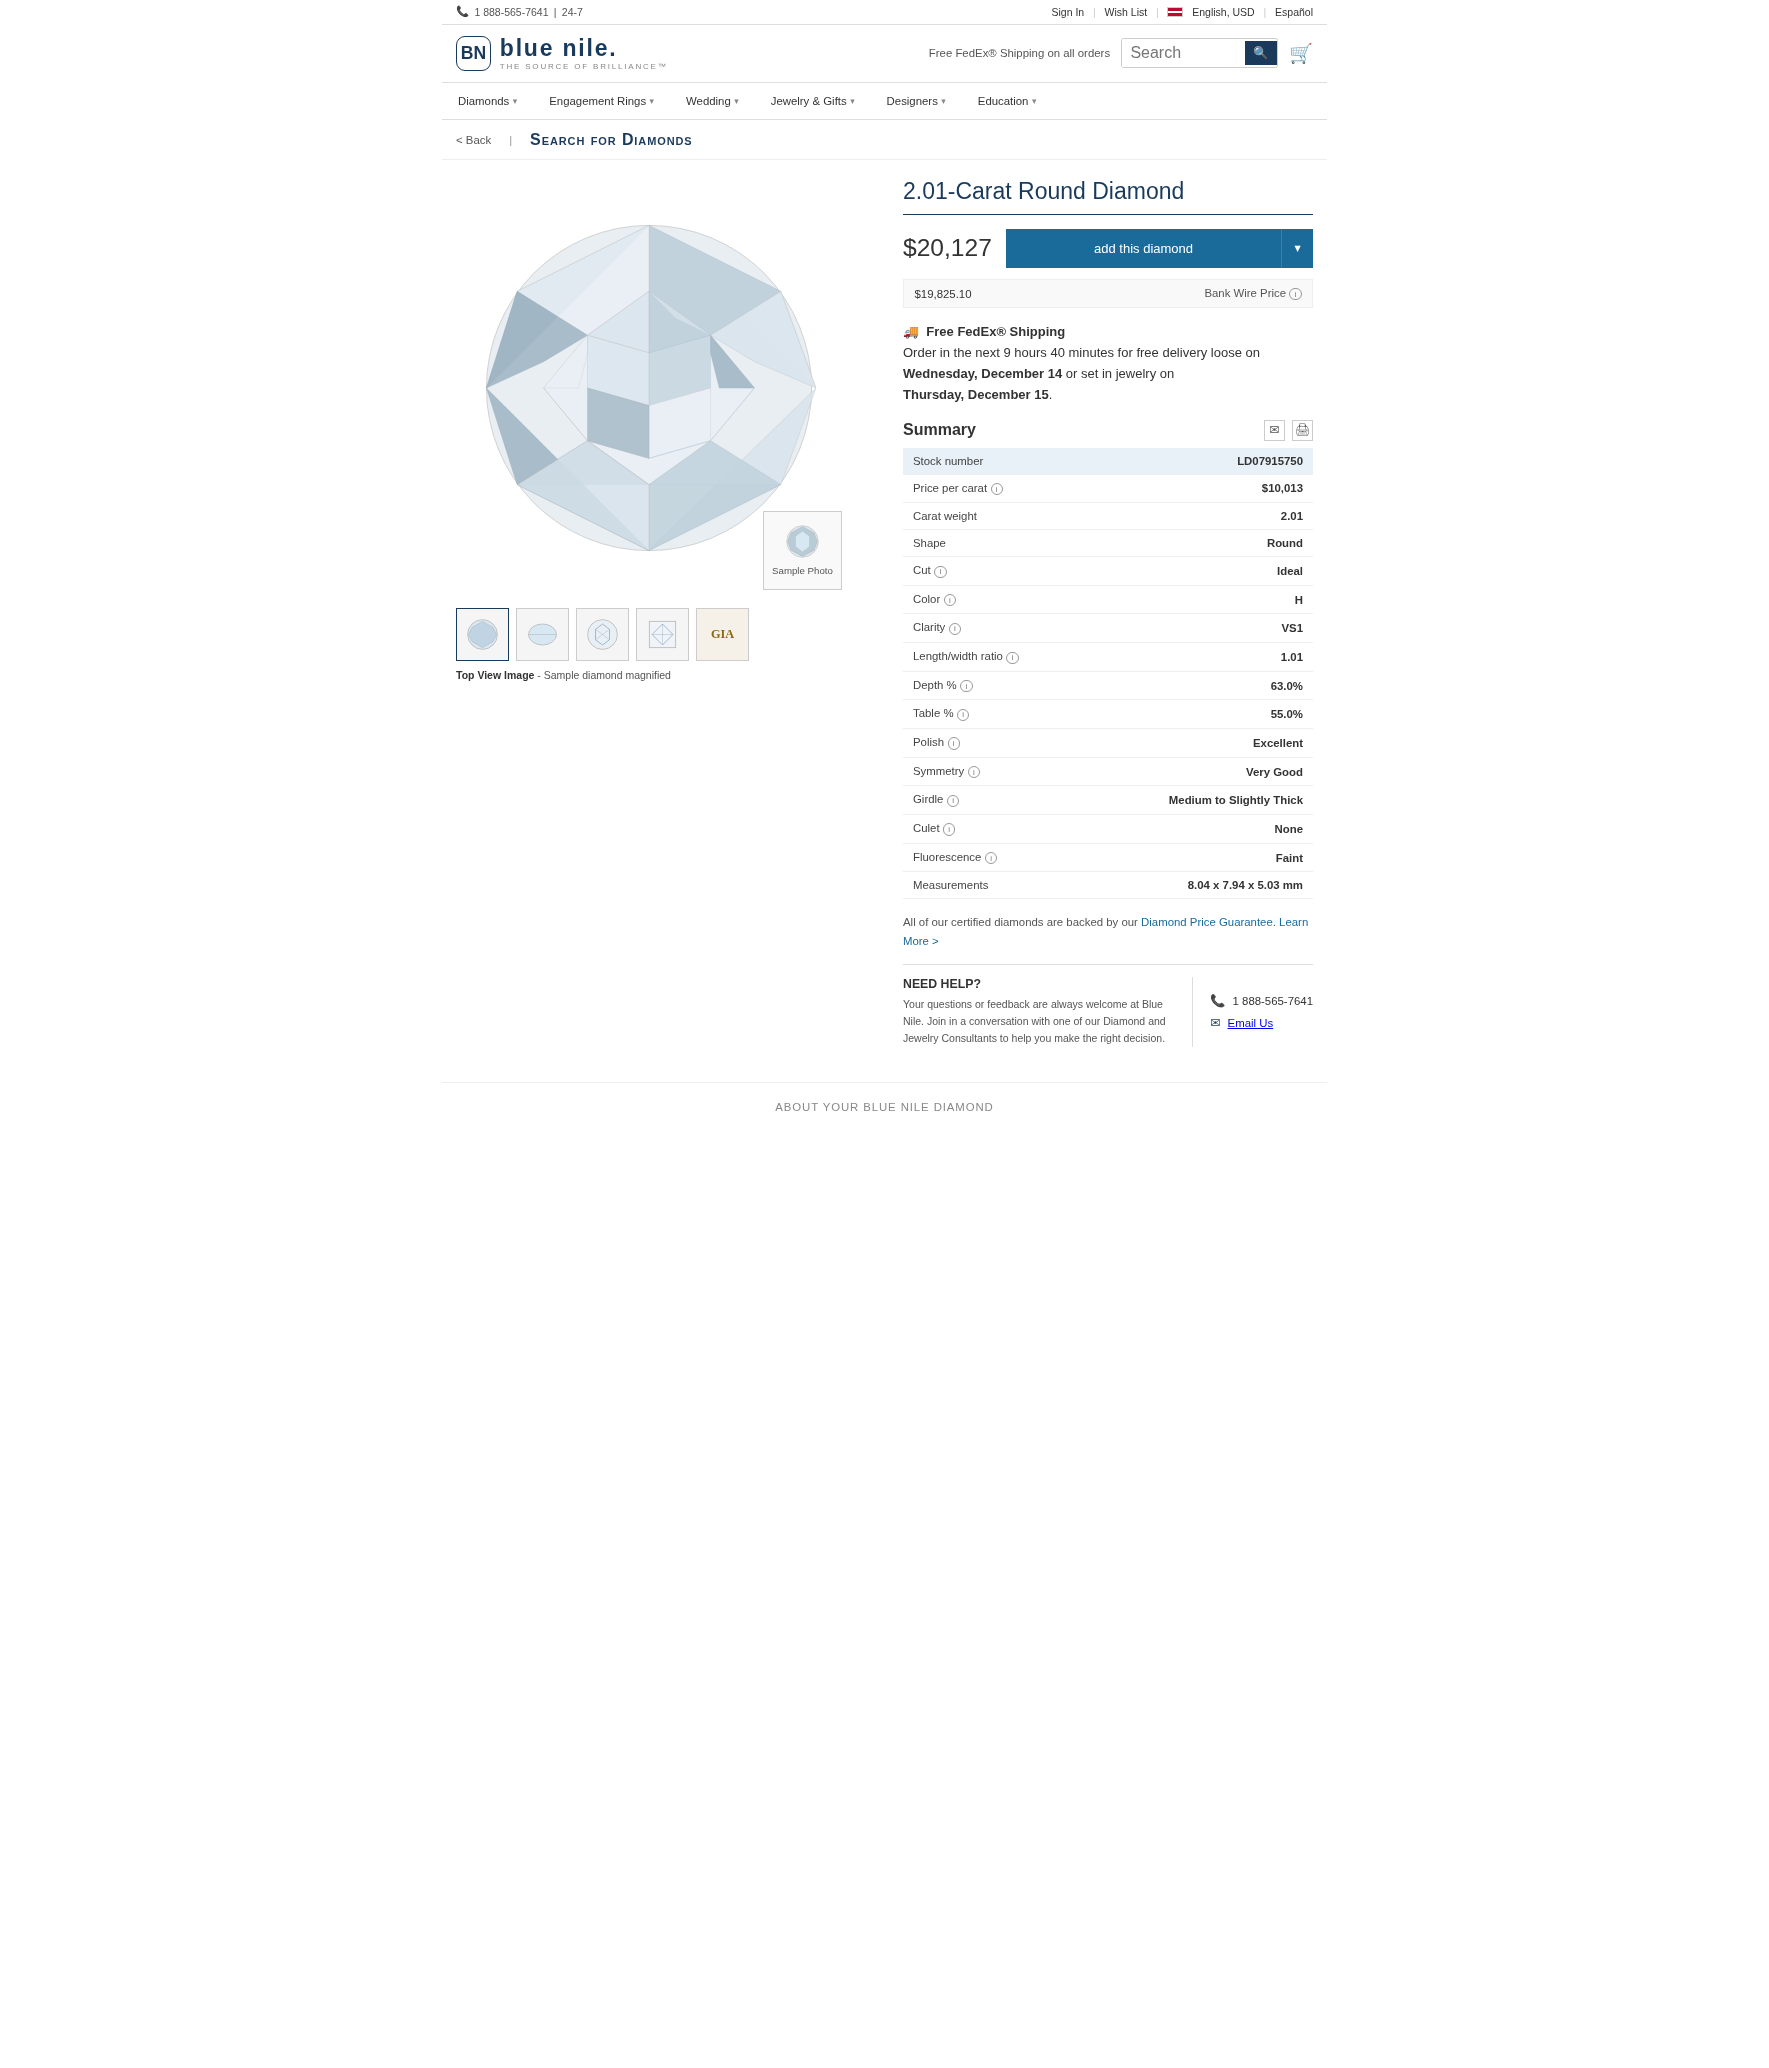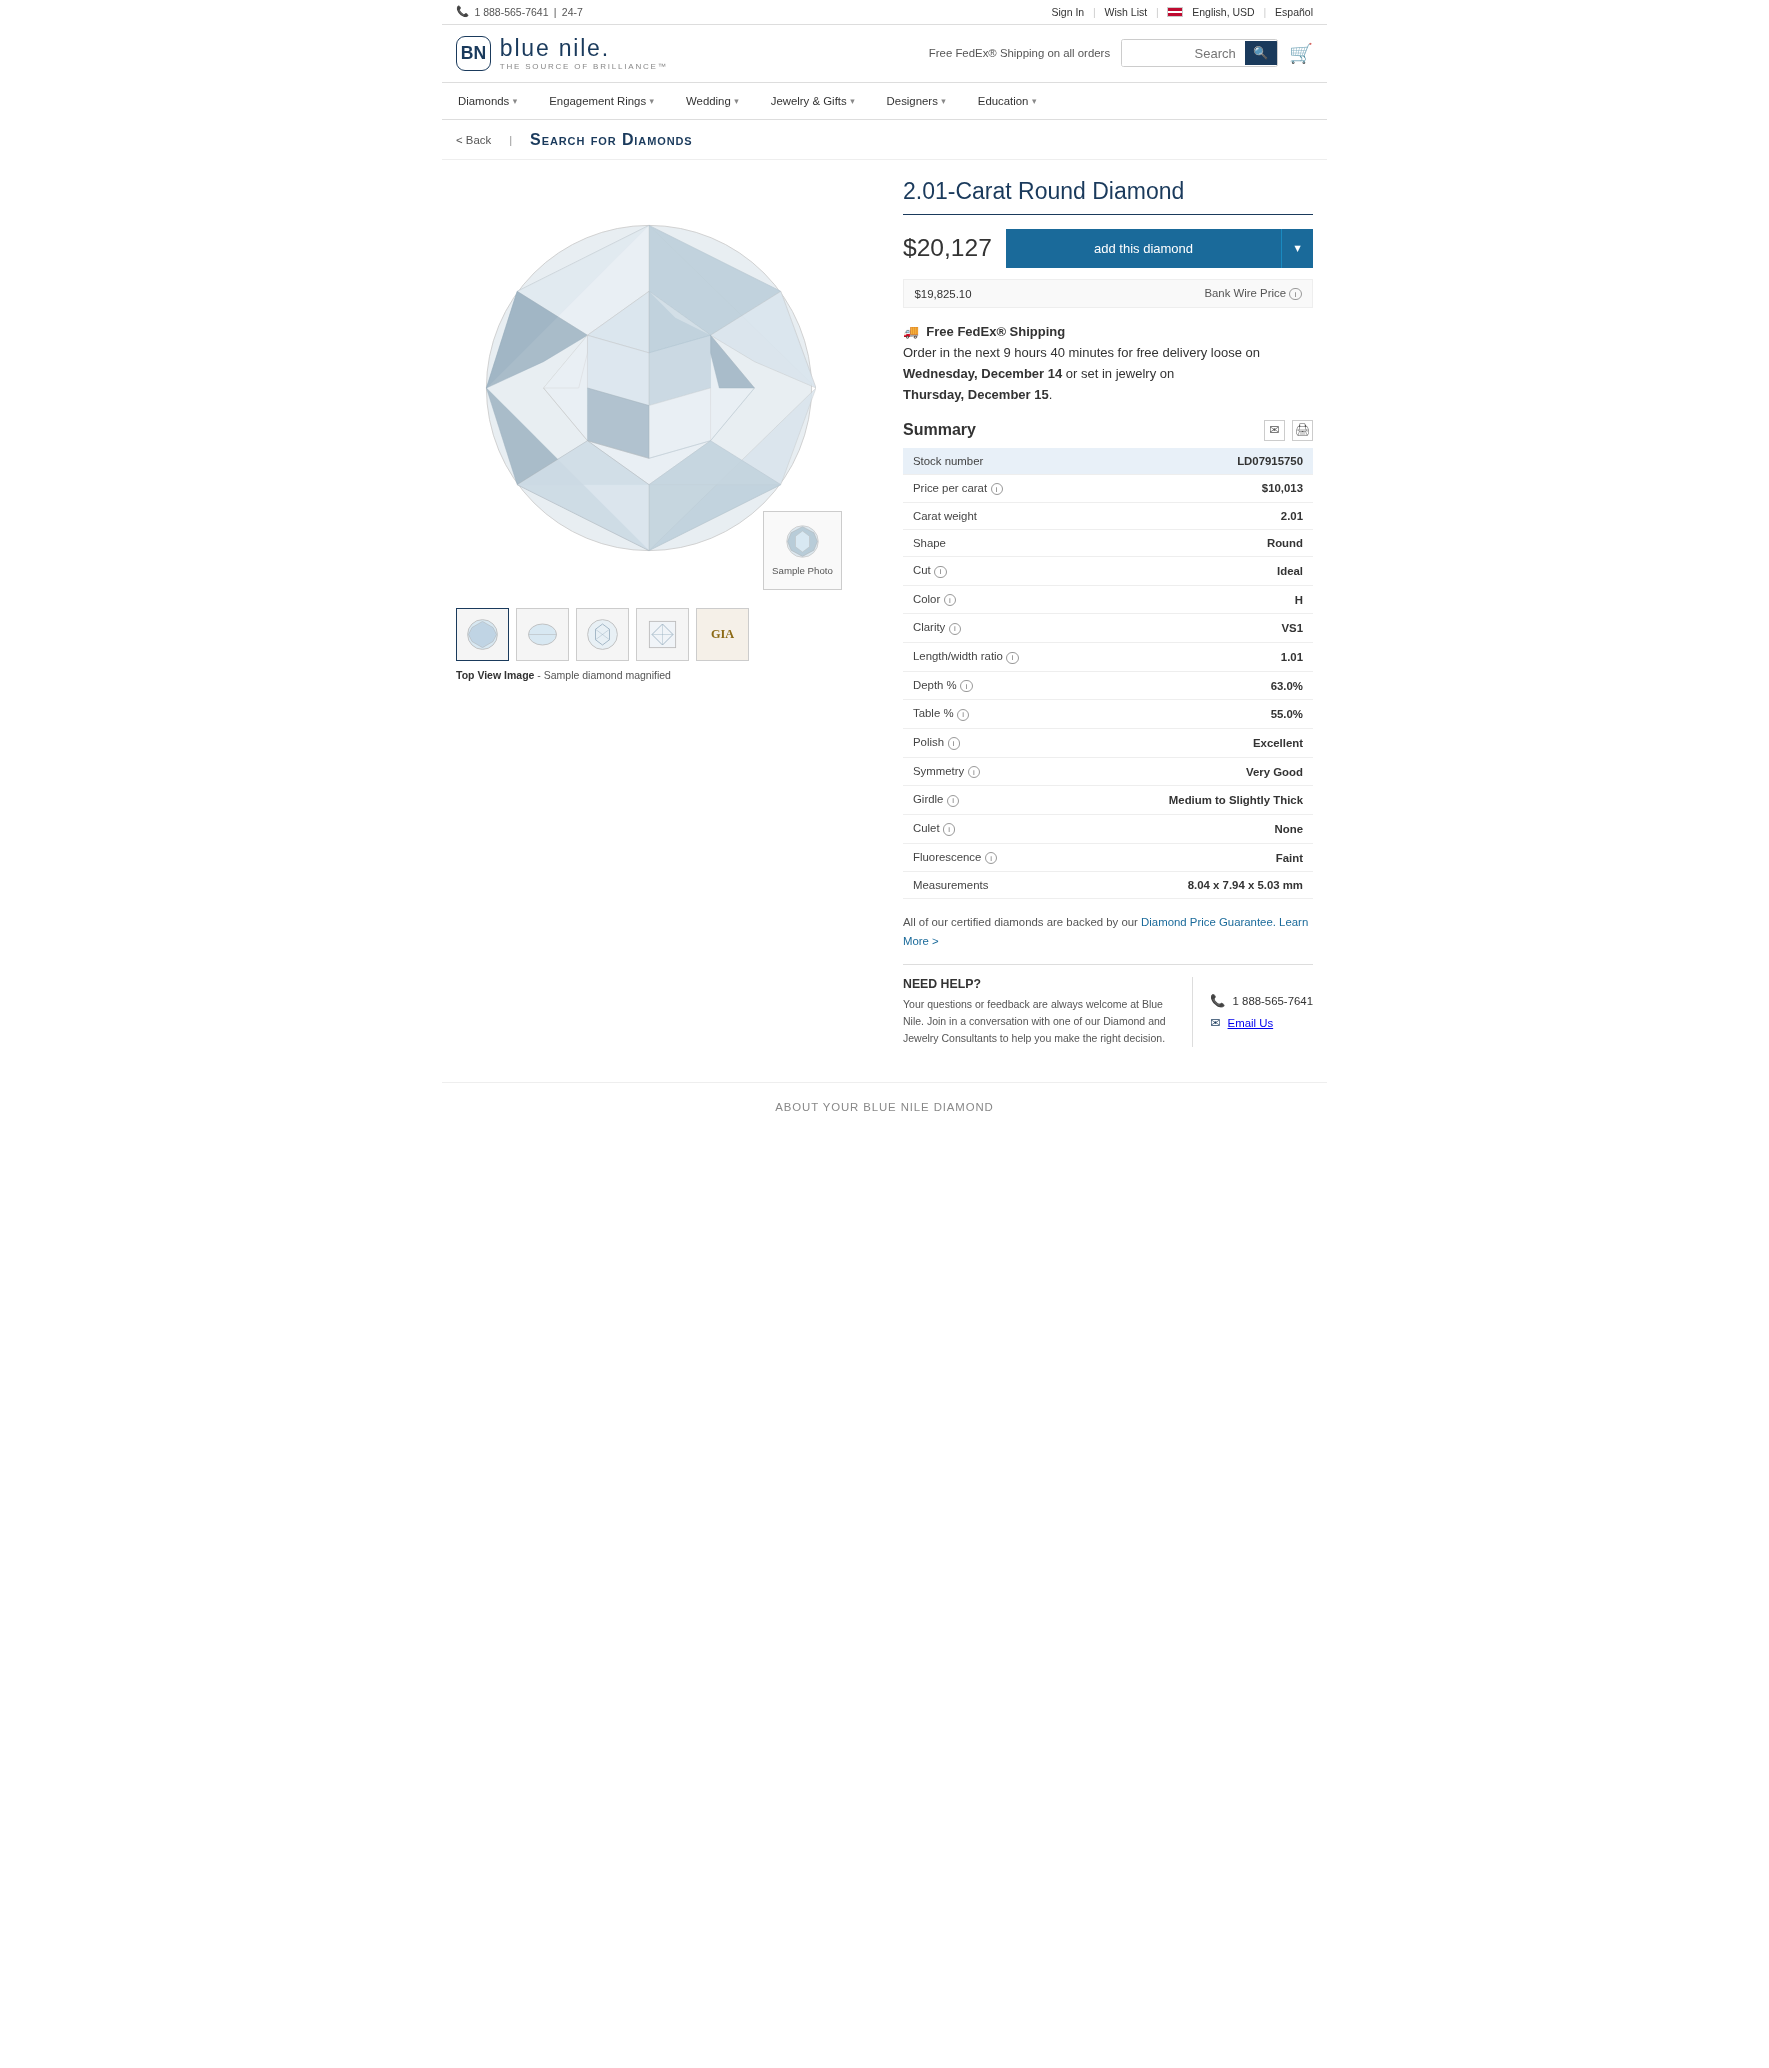--- a/index.html
+++ b/index.html
@@ -10,26 +10,26 @@
     .top-bar-left { display: flex; align-items: center; gap: 5.3px; }
     .top-bar-right { display: flex; align-items: center; gap: 8.8px; }
     .top-bar-right a { color: #333; text-decoration: none; }
     .top-bar-right .divider { color: #ccc; }
     .flag { width: 16px; height: 10.5px; background: linear-gradient(180deg, #bf0a30 33%, #fff 33%, #fff 66%, #bf0a30 66%); border: 0.9px solid #ccc; display: inline-block; position: relative; }
 
     
     .header { padding: 10.5px 14px; display: flex; align-items: center; justify-content: space-between; border-bottom: 0.9px solid #ddd; }
     .logo-area { display: flex; align-items: center; gap: 8.8px; }
     .logo-icon { width: 35px; height: 35px; border: 1.8px solid #1a3a5c; border-radius: 9px; display: flex; align-items: center; justify-content: center; color: #1a3a5c; font-size: 17.6px; font-weight: bold; }
-    .logo-text { font-size: 23px; color: #1a3a5c; font-weight: 400; letter-spacing: 1.8px; }
+    .logo-text { font-size: 23px; color: #1a3a5c; font-weight: 700; letter-spacing: 1.8px; }
     .logo-tagline { font-size: 8px; color: #888; letter-spacing: 1.8px; text-transform: uppercase; }
     .header-right { display: flex; align-items: center; gap: 10.5px; }
     .free-shipping { font-size: 11.4px; color: #555; }
     .search-bar { display: flex; align-items: center; border: 0.9px solid #ccc; border-radius: 2.6px; overflow: hidden; }
-    .search-bar input { border: none; padding: 5.3px 8.8px; font-size: 13px; width: 123px; outline: none; text-align: right; }
+    .search-bar input { border: none; padding: 5.3px 8.8px; font-size: 16px; width: 123px; outline: none; }
     .search-btn { background: #1a3a5c; border: none; padding: 5.3px 8.8px; cursor: pointer; color: #fff; font-size: 12.3px; }
     .cart-btn { font-size: 19.3px; color: #1a3a5c; cursor: pointer; }
 
     
     .nav { background: #fff; border-bottom: 1.8px solid #ddd; display: flex; }
     .nav-item { padding: 12.3px 16px; font-size: 11.4px; color: #333; cursor: pointer; display: flex; align-items: center; gap: 3.5px; white-space: nowrap; }
     .nav-item .chevron { font-size: 8.8px; color: #888; }
 
     
     .breadcrumb { padding: 10.5px 14px; border-bottom: 0.9px solid #eee; display: flex; align-items: center; gap: 18px; font-size: 11.4px; }

